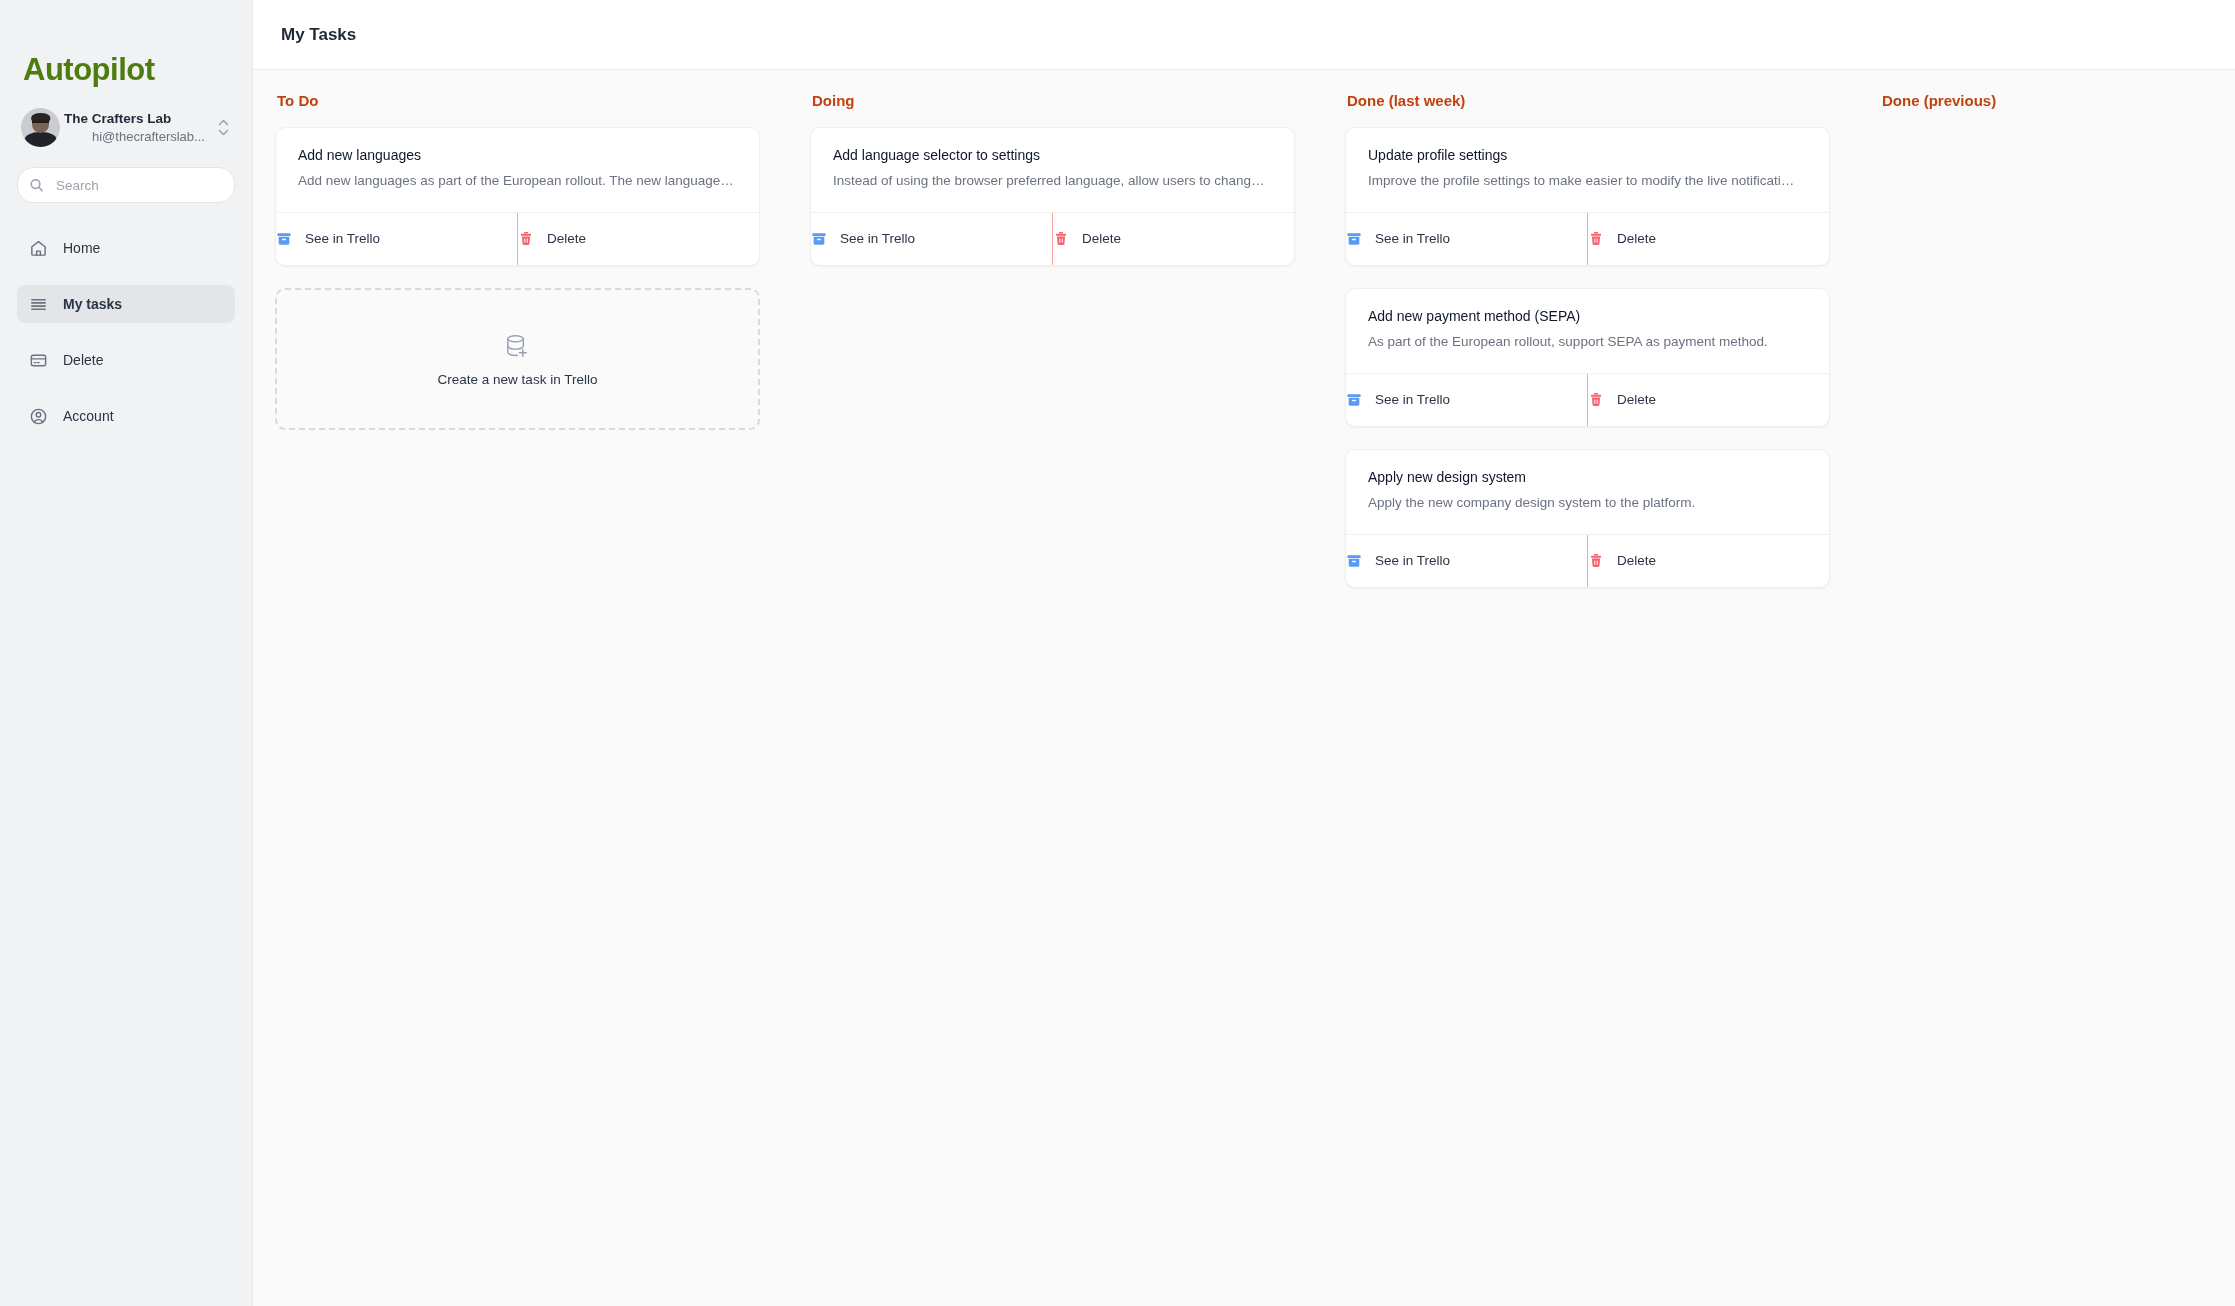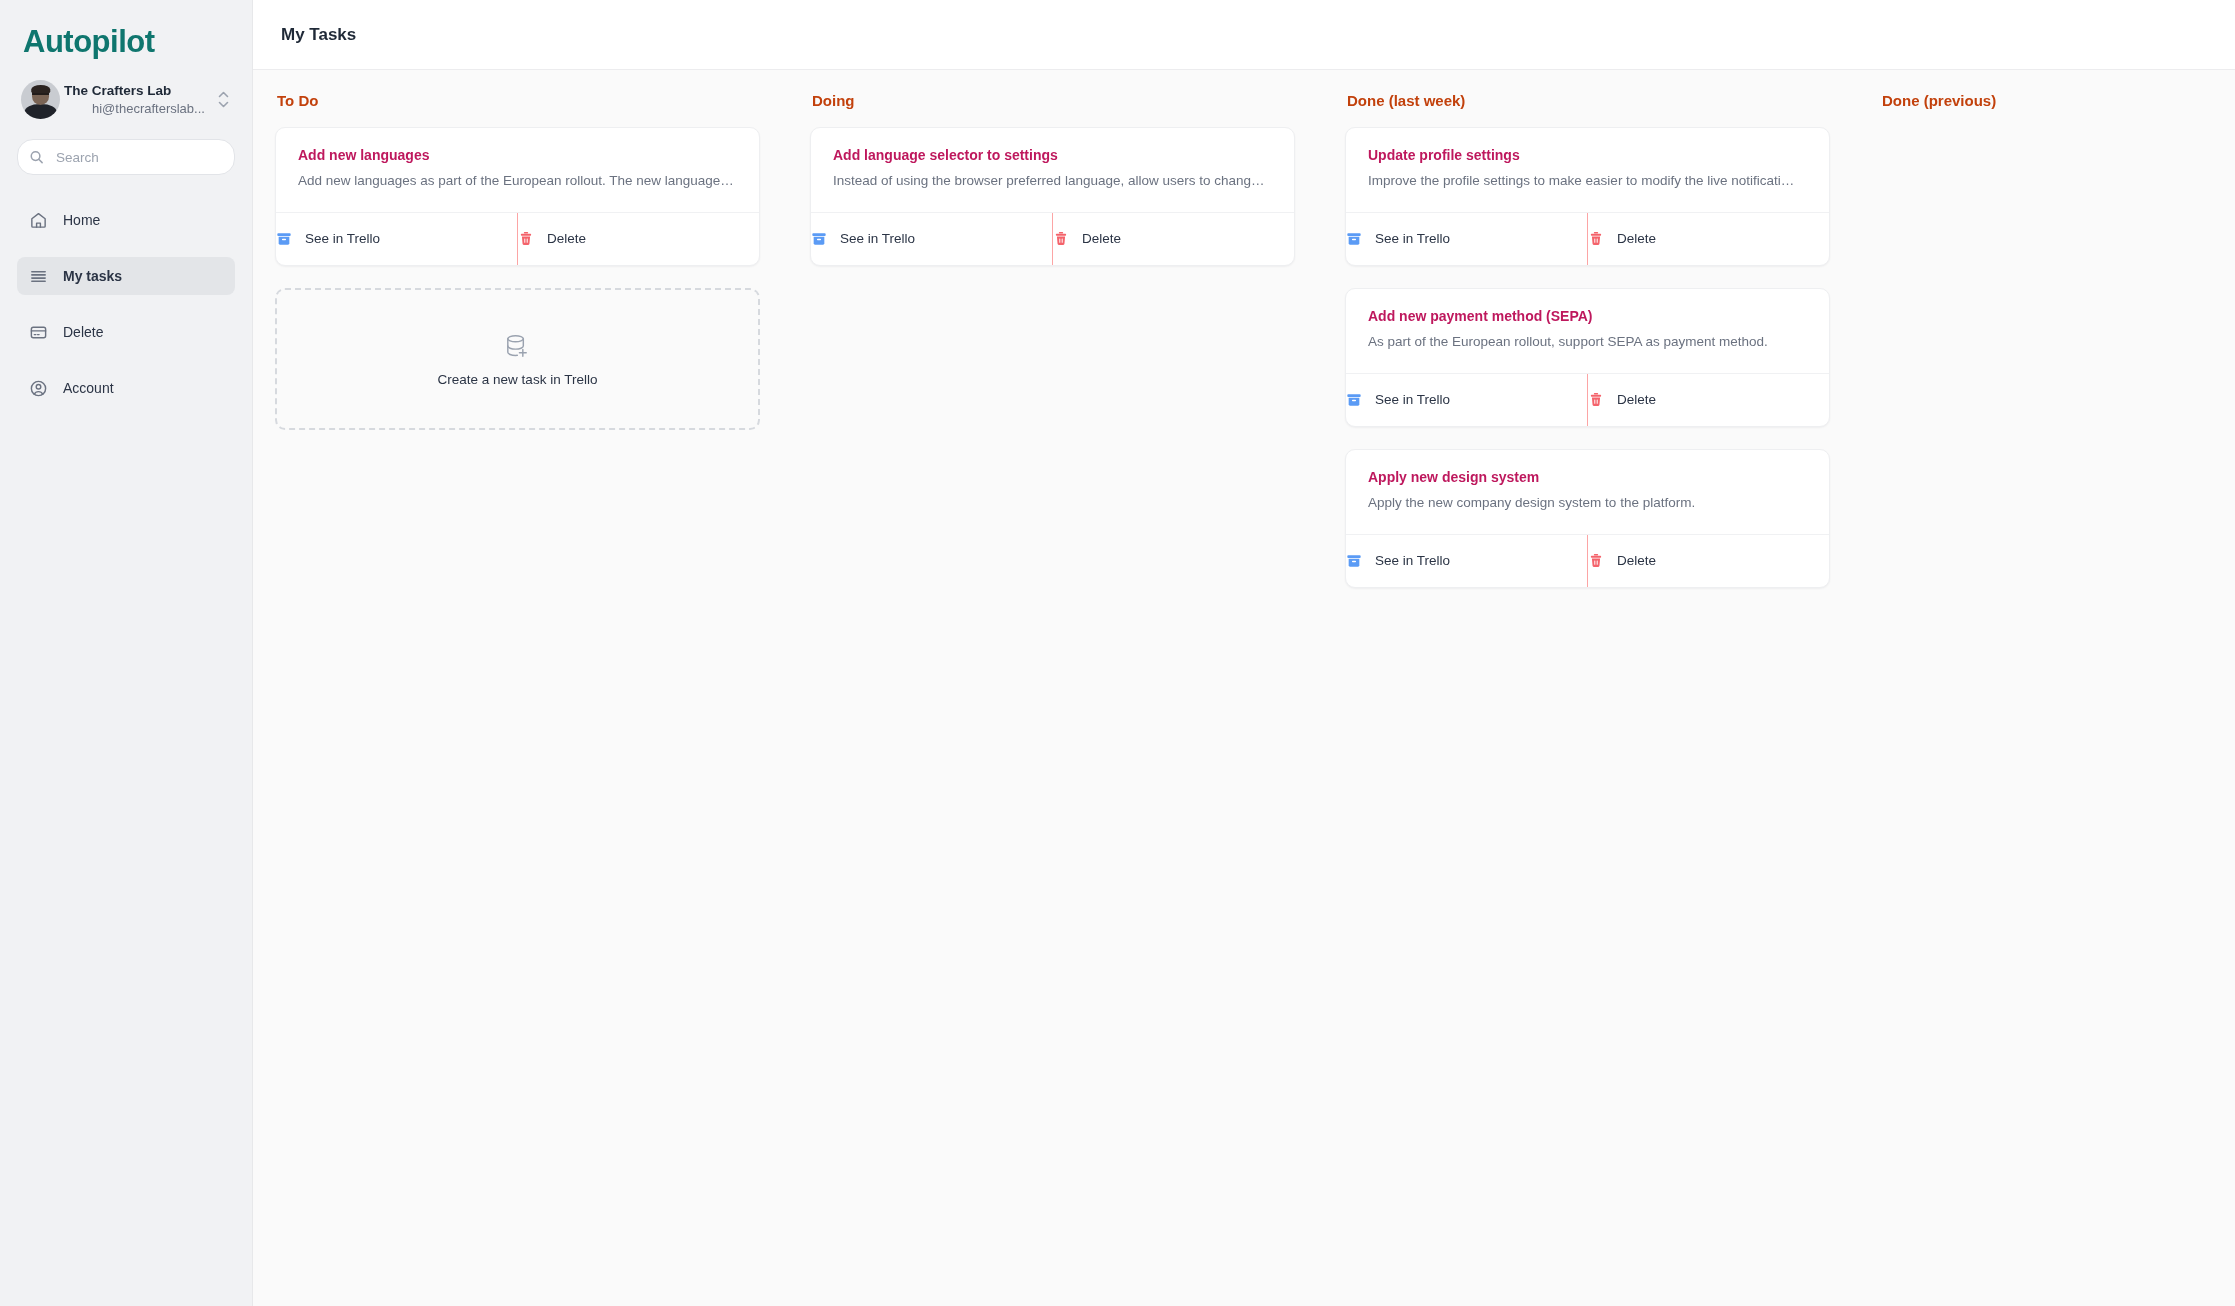--- a/index.html
+++ b/index.html
@@ -31,23 +31,24 @@
     border-right: 1px solid #e7e8ea;
     padding: 0 17px;
     display: flex;
     flex-direction: column;
   }
 
   .brand {
     font-size: 31px;
     font-weight: 700;
     letter-spacing: -0.5px;
-    color: #0f766e;
+    color: #4d7c0f;
     padding: 22px 6px 0 6px;
     line-height: 1.3;
+    margin-top: 28px;
   }
 
   .account {
     display: flex;
     align-items: center;
     gap: 4px;
     padding: 18px 4px 0 4px;
     cursor: pointer;
   }
 
@@ -222,22 +223,22 @@
     border-radius: 10px;
     box-shadow: 0 1px 2px rgba(16,24,40,0.05);
     margin-bottom: 22px;
     overflow: hidden;
   }
 
   .card-body { padding: 17px 22px 6px 22px; }
 
   .card-title {
     font-size: 14px;
-    font-weight: 700;
-    color: #be185d;
+    font-weight: 400;
+    color: #0f172a;
     line-height: 1.5;
     margin-bottom: 5px;
   }
 
   .card-desc {
     font-size: 13.5px;
     color: #6b7280;
     line-height: 1.55;
     white-space: nowrap;
     overflow: hidden;

